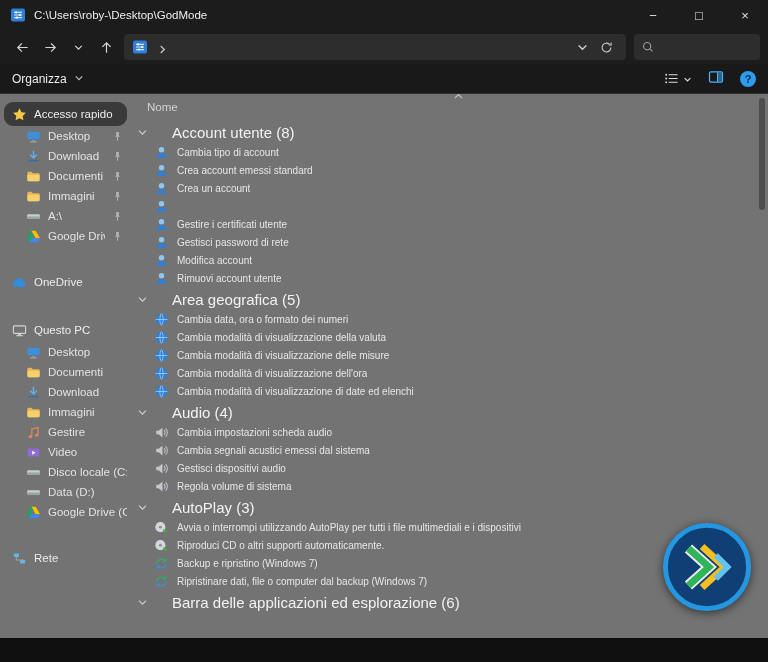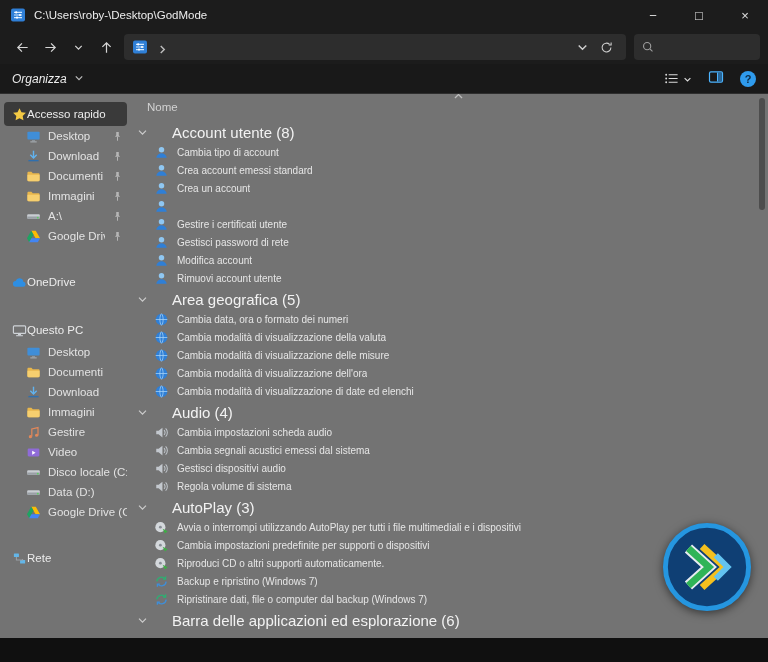--- a/index.html
+++ b/index.html
@@ -31,37 +31,37 @@
   .addr-btn { width:24px; height:24px; display:flex; align-items:center; justify-content:center; color:#cfcfcf; }
   .addr-btn svg { width:13px; height:13px; }
   .searchbox { width:126px; height:26px; background:#2d2d2d; border-radius:4px; display:flex;
                align-items:center; padding:0 8px; gap:7px; }
   .searchbox svg { width:12px; height:12px; color:#9e9e9e; flex:0 0 auto; }
   .searchbox input { flex:1; min-width:0; background:transparent; border:0; outline:none; color:#e8e8e8; font-size:11.5px; }
 
   
   .commandbar { height:30px; display:flex; align-items:center; padding:0 12px; background:#191919;
                 border-bottom:1px solid #2e2e2e; }
-  .organize { display:flex; align-items:flex-start; gap:7px; font-size:12px; color:#ececec;font-style:italic; }
+  .organize { display:flex; align-items:flex-start; gap:7px; font-size:12px; color:#ececec; }
   .organize .chev { width:10px; height:10px; color:#bdbdbd; }
   .organize .chev svg { width:10px; height:10px; }
   .cmd-right { margin-left:auto; display:flex; align-items:center; gap:16px; }
   .view-btn { display:flex; align-items:center; gap:4px; color:#dcdcdc; }
   .view-btn svg { width:15px; height:15px; }
   .view-btn .chev svg { width:9px; height:9px; }
   .preview-btn svg { width:16px; height:16px; }
   .help-btn { width:16px; height:16px; border-radius:50%; background:#2f9bed; color:#0d2b44;
               display:flex; align-items:center; justify-content:center; font-size:11px; font-weight:bold; }
 
   
   .main { display:flex; height:546px; }
 
   .sidebar { width:131px; flex:0 0 auto; padding-top:6px; overflow:hidden; font-size:11.5px; }
-  .sb-section { display:flex; align-items:center; height:24px; margin:24px 4px 0;
-                padding:0 4px 0 8px; border-radius:4px; color:#ececec; }
+  .sb-section { display:flex; align-items:center; gap:7px; height:24px; margin:24px 4px 0;
+                padding:0 4px 0 8px; border-radius:9px; color:#ececec; }
   .sb-section:first-child { margin-top:2px; }
   .sb-section.selected { background:#3a3a3a; }
   .sb-child { display:flex; align-items:center; gap:7px; height:20px; margin:0 4px;
               padding-left:22px; border-radius:4px; color:#e2e2e2; }
   .fi { width:15px; height:15px; flex:0 0 auto; display:inline-flex; }
   .fi svg { width:15px; height:15px; }
   .pin { width:11px; height:11px; margin-left:auto; margin-right:4px; flex:0 0 auto; display:inline-flex; }
   .pin svg { width:11px; height:11px; }
   .sb-label, .row-label, .group-label { white-space:nowrap; overflow:hidden; }
 
@@ -637,30 +637,20 @@
             <span class="row-label">Avvia o interrompi utilizzando AutoPlay per tutti i file multimediali e i dispositivi</span>
           </div>
           <div class="row">
             <span class="fi">
               <svg viewBox="0 0 16 16">
                 <circle cx="6.8" cy="7.6" r="5.4" fill="#d4d8dc"></circle>
                 <circle cx="6.8" cy="7.6" r="1.5" fill="#878d94"></circle>
                 <path d="M9.2 9.2l5.4 2.9-2.9 2.4z" fill="#3fae46"></path>
               </svg>
             </span>
-            <span class="row-label">Cambia impostazioni predefinite per supporti o dispositivi</span>
-          </div>
-          <div class="row">
-            <span class="fi">
-              <svg viewBox="0 0 16 16">
-                <circle cx="6.8" cy="7.6" r="5.4" fill="#d4d8dc"></circle>
-                <circle cx="6.8" cy="7.6" r="1.5" fill="#878d94"></circle>
-                <path d="M9.2 9.2l5.4 2.9-2.9 2.4z" fill="#3fae46"></path>
-              </svg>
-            </span>
             <span class="row-label">Riproduci CD o altri supporti automaticamente.</span>
           </div>
           <div class="row">
             <span class="fi">
               <svg viewBox="0 0 16 16">
                 <path d="M3 7.8a5.1 5.1 0 019-2.6" fill="none" stroke="#2fae72" stroke-width="1.4"></path>
                 <path d="M12.4 2.4v2.9h-2.9" fill="none" stroke="#2fae72" stroke-width="1.4"></path>
                 <path d="M13 8.2a5.1 5.1 0 01-9 2.6" fill="none" stroke="#3f8ed8" stroke-width="1.4"></path>
                 <path d="M3.6 13.6v-2.9h2.9" fill="none" stroke="#3f8ed8" stroke-width="1.4"></path>
               </svg>

